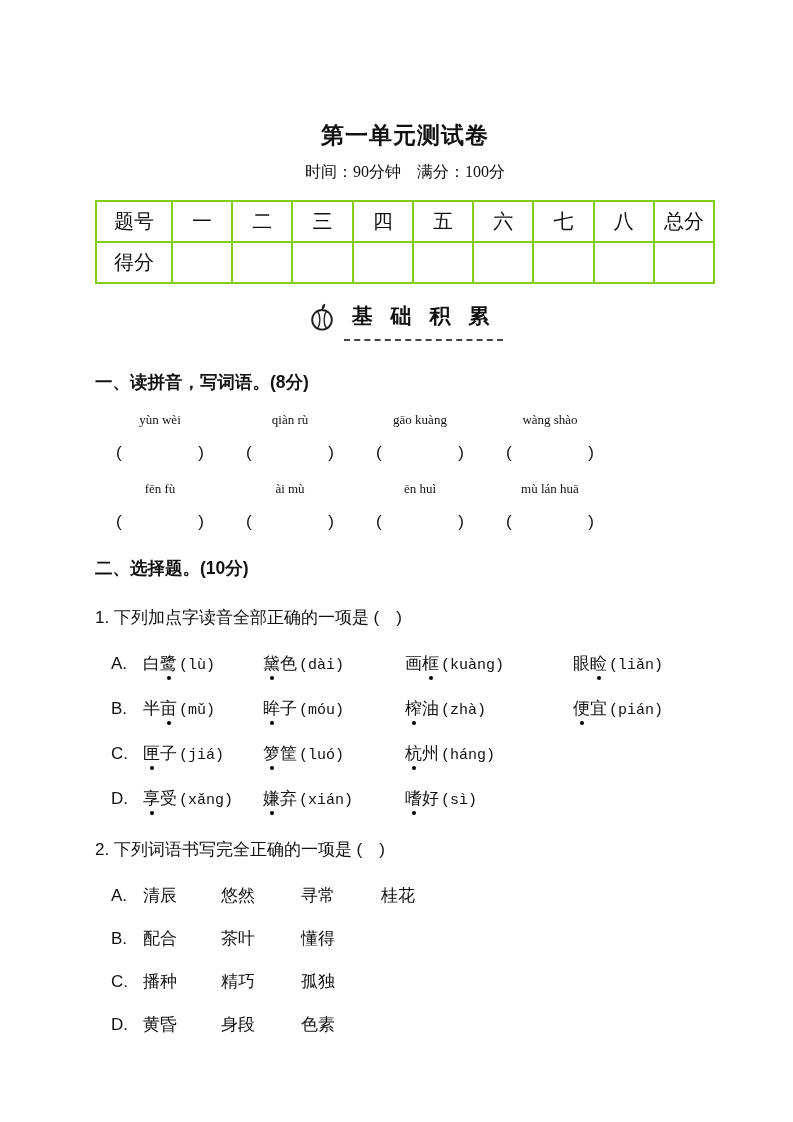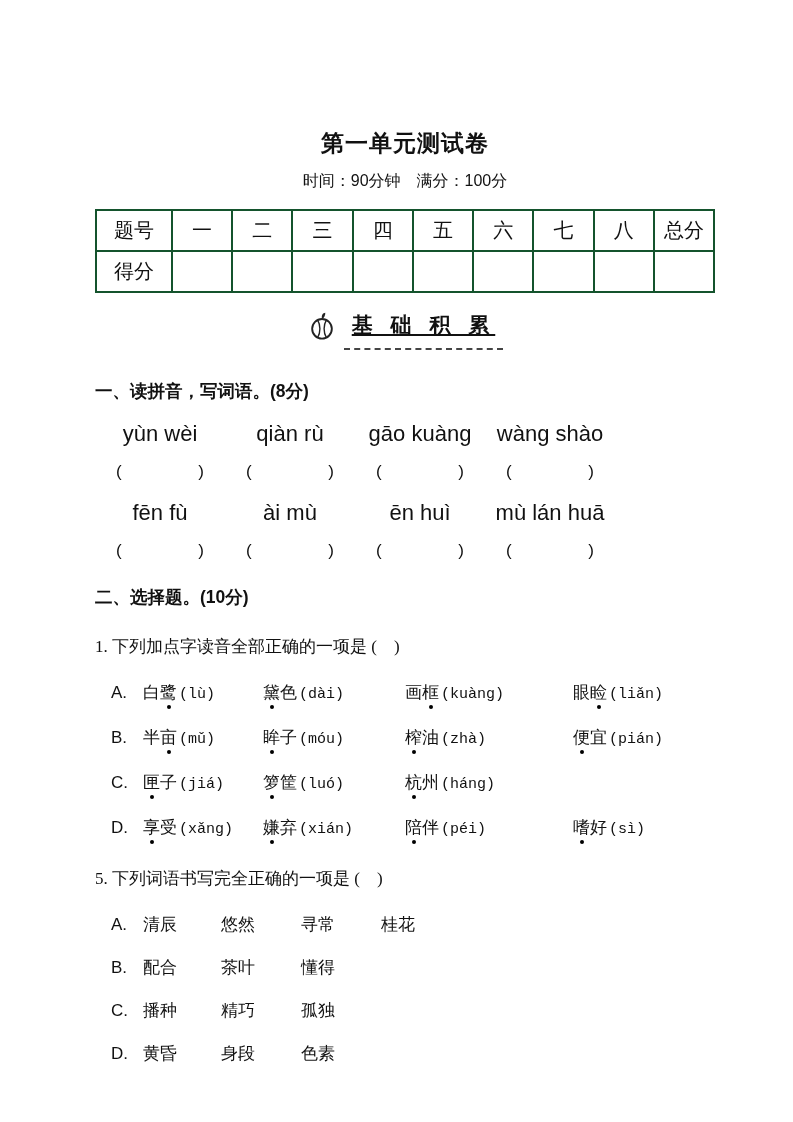--- a/index.html
+++ b/index.html
@@ -7,39 +7,40 @@
     position:relative;
     width:793px; height:1122px;
     box-sizing:border-box;
     padding:116px 78px 0 95px;
     background:#fff;
     color:#111;
     font-family:"Liberation Sans","DejaVu Sans",sans-serif;
     overflow:hidden;
   }
   .title {
-    margin:12px;
+    margin:4px;
     text-align:center;
     font-size:23px;
     font-weight:bold;
     letter-spacing:1px;
   }
   .subtitle {
     text-align:center;
     font-size:16px;
     margin-top:11px;
+    font-family:Liberation Serif, serif;
   }
   table.score {
     border-collapse:collapse;
     width:100%;
     table-layout:fixed;
     margin-top:17px;
   }
   table.score td {
-    border:2px solid #14532d;
+    border:2px solid #84cc16;
     height:39px;
     text-align:center;
     vertical-align:middle;
     font-size:20px;
     padding:0;
   }
   td.lab { width:74px; }
   .banner {
     display:flex;
     justify-content:center;
@@ -47,48 +48,47 @@
     margin-top:16px;
     height:46px;
   }
   .banner .icon { margin-right:7px; margin-top:2px; }
   .banner-text {
     font-size:21px;
     font-weight:bold;
     letter-spacing:6px;
     padding:2px 8px 9px 8px;
     border-bottom:2px dashed #444;
-    text-decoration:underline;
   }
   h2.sec {
     font-size:17.5px;
     font-weight:bold;
     margin:24px 0 4px 0;
   }
   .pinyin-words {
     display:grid;
     grid-template-columns:repeat(4,130px);
     margin-top:18px;
-    font-family:Liberation Sans, sans-serif;
-    font-size:22px;
+    font-family:Liberation Serif, serif;
+    font-size:13px;
   }
   .pinyin-words span { justify-self:center; white-space:nowrap; }
   .paren-row {
     display:grid;
     grid-template-columns:repeat(4,130px);
     margin-top:15px;
     font-size:17px;
   }
   .paren {
     width:88px;
     display:flex;
     justify-content:space-between;
     justify-self:center;
   }
-  .stem { font-size:17px; margin:26px 0 24px 0;font-family:Liberation Serif, serif; }
+  .stem { font-size:17px; margin:26px 0 24px 0; }
   .options { padding-left:16px; }
   .opt-row {
     display:grid;
     align-items:baseline;
     margin-bottom:21px;
     font-size:17px;
     line-height:22px;
   }
   .q1 .opt-row { grid-template-columns:32px 120px 142px 168px auto; }
   .q2 .opt-row { grid-template-columns:32px 78px 80px 80px auto; }
@@ -226,26 +226,25 @@
       <div class="opt-row">
         <span>C.</span>
         <span class="witem"><span class="dotchar">匣</span><span>子</span><span class="py">(jiá)</span></span>
         <span class="witem"><span class="dotchar">箩</span><span>筐</span><span class="py">(luó)</span></span>
         <span class="witem"><span class="dotchar">杭</span><span>州</span><span class="py">(háng)</span></span>
       </div>
       <div class="opt-row">
         <span>D.</span>
         <span class="witem"><span class="dotchar">享</span><span>受</span><span class="py">(xǎng)</span></span>
         <span class="witem"><span class="dotchar">嫌</span><span>弃</span><span class="py">(xián)</span></span>
-        <span class="witem"><span class="dotchar">陪</span><span>伴</span><span class="py">(péi)</span></span>
         <span class="witem"><span class="dotchar">嗜</span><span>好</span><span class="py">(sì)</span></span>
       </div>
     </div>
 
-  <p class="stem">5. 下列词语书写完全正确的一项是 (　)</p>
+  <p class="stem">2. 下列词语书写完全正确的一项是 (　)</p>
   <div class="options q2">
       <div class="opt-row">
         <span>A.</span>
         <span>清辰</span>
         <span>悠然</span>
         <span>寻常</span>
         <span>桂花</span>
       </div>
       <div class="opt-row">
         <span>B.</span>

